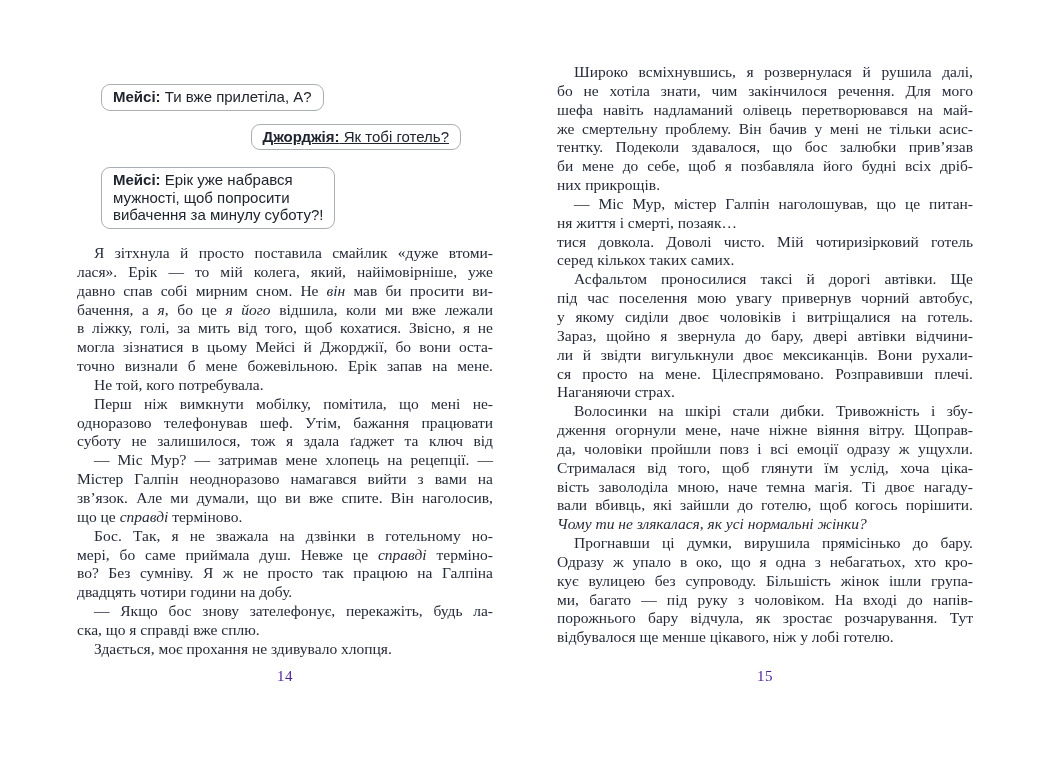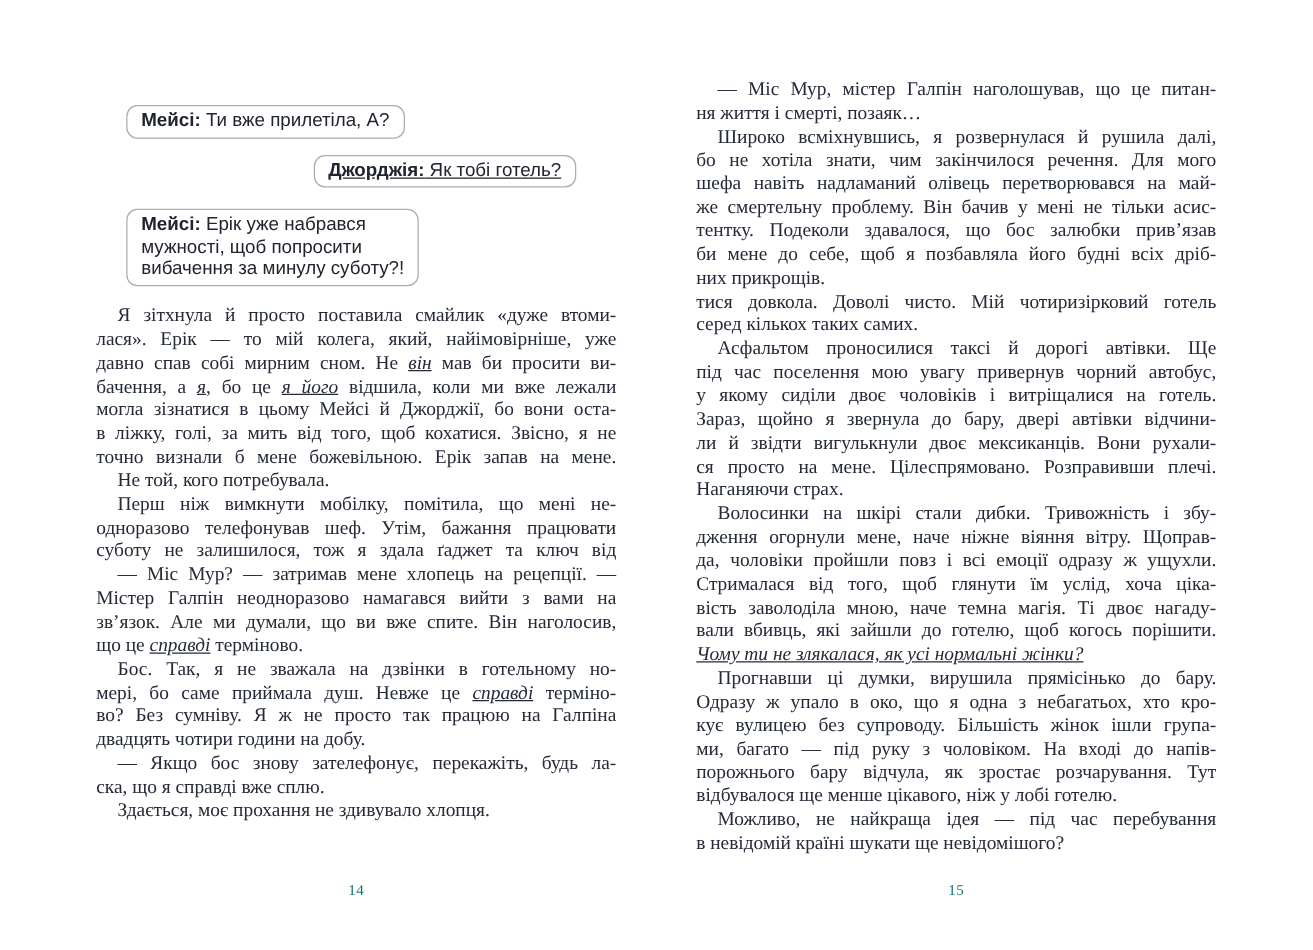--- a/index.html
+++ b/index.html
@@ -47,49 +47,49 @@
   .page-left  .page-body { top: 244px; }
   .page-right .page-body { top: 63px; }
   .para { margin: 0; }
   .line {
     display: block;
     text-align: justify;
     text-align-last: justify;
   }
   .line.last   { text-align-last: left; }
   .line.indent { padding-left: 17px; }
-  em { font-style: italic; text-decoration: underline; }
+  em { font-style: italic; }
 
   .page-number {
-    position: absolute; top: 705px; left: 0; width: 100%;
+    position: absolute; top: 668px; left: 0; width: 100%;
     text-align: center;
-    font-size: 12px;
+    font-size: 15px;
     letter-spacing: 0.5px;
-    color: #0f766e;
+    color: #4c1d95;
   }
 </style>
 </head>
 <body>
 
 <div class="spread">
 
   <div class="page page-left">
     <div class="chat-thread" id="chat-thread">
         <div class="bubble left"><span class="chat-name">Мейсі:</span> Ти вже прилетіла, А?</div>
         <div class="bubble right"><span class="chat-name">Джорджія:</span> Як тобі готель?</div>
         <div class="bubble left"><span class="chat-name">Мейсі:</span> Ерік уже набрався<br>мужності, щоб попросити<br>вибачення за минулу суботу?!</div>
       </div>
     <div class="page-body" id="left-body">
         <p class="para">
           <span class="line indent">Я зітхнула й просто поставила смайлик «дуже втоми-</span>
           <span class="line">лася». Ерік — то мій колега, який, найімовірніше, уже</span>
           <span class="line">давно спав собі мирним сном. Не <em>він</em> мав би просити ви-</span>
           <span class="line">бачення, а <em>я</em>, бо це <em>я його</em> відшила, коли ми вже лежали</span>
+          <span class="line">в ліжку, голі, за мить від того, щоб кохатися. Звісно, я не</span>
           <span class="line">могла зізнатися в цьому Мейсі й Джорджії, бо вони оста-</span>
-          <span class="line">в ліжку, голі, за мить від того, щоб кохатися. Звісно, я не</span>
           <span class="line">точно визнали б мене божевільною. Ерік запав на мене.</span>
         </p>
         <p class="para">
           <span class="line indent last">Не той, кого потребувала.</span>
         </p>
         <p class="para">
           <span class="line indent">Перш ніж вимкнути мобілку, помітила, що мені не-</span>
           <span class="line">одноразово телефонував шеф. Утім, бажання працювати</span>
           <span class="line">суботу не залишилося, тож я здала ґаджет та ключ від</span>
         </p>
@@ -112,31 +112,31 @@
         <p class="para">
           <span class="line indent last">Здається, моє прохання не здивувало хлопця.</span>
         </p>
       </div>
     <div class="page-number">14</div>
   </div>
 
   <div class="page page-right">
     <div class="page-body" id="right-body">
         <p class="para">
-          <span class="line indent">— Міс Мур, містер Галпін наголошував, що це питан-</span>
-          <span class="line last">ня життя і смерті, позаяк…</span>
-        </p>
-        <p class="para">
           <span class="line indent">Широко всміхнувшись, я розвернулася й рушила далі,</span>
           <span class="line">бо не хотіла знати, чим закінчилося речення. Для мого</span>
           <span class="line">шефа навіть надламаний олівець перетворювався на май-</span>
           <span class="line">же смертельну проблему. Він бачив у мені не тільки асис-</span>
           <span class="line">тентку. Подеколи здавалося, що бос залюбки прив’язав</span>
           <span class="line">би мене до себе, щоб я позбавляла його будні всіх дріб-</span>
           <span class="line last">них прикрощів.</span>
+        </p>
+        <p class="para">
+          <span class="line indent">— Міс Мур, містер Галпін наголошував, що це питан-</span>
+          <span class="line last">ня життя і смерті, позаяк…</span>
         </p>
         <p class="para">
           <span class="line">тися довкола. Доволі чисто. Мій чотиризірковий готель</span>
           <span class="line last">серед кількох таких самих.</span>
         </p>
         <p class="para">
           <span class="line indent">Асфальтом проносилися таксі й дорогі автівки. Ще</span>
           <span class="line">під час поселення мою увагу привернув чорний автобус,</span>
           <span class="line">у якому сиділи двоє чоловіків і витріщалися на готель.</span>
           <span class="line">Зараз, щойно я звернула до бару, двері автівки відчини-</span>
@@ -154,21 +154,17 @@
           <span class="line last"><em>Чому ти не злякалася, як усі нормальні жінки?</em></span>
         </p>
         <p class="para">
           <span class="line indent">Прогнавши ці думки, вирушила прямісінько до бару.</span>
           <span class="line">Одразу ж упало в око, що я одна з небагатьох, хто кро-</span>
           <span class="line">кує вулицею без супроводу. Більшість жінок ішли група-</span>
           <span class="line">ми, багато — під руку з чоловіком. На вході до напів-</span>
           <span class="line">порожнього бару відчула, як зростає розчарування. Тут</span>
           <span class="line last">відбувалося ще менше цікавого, ніж у лобі готелю.</span>
         </p>
-        <p class="para">
-          <span class="line indent">Можливо, не найкраща ідея — під час перебування</span>
-          <span class="line last">в невідомій країні шукати ще невідомішого?</span>
-        </p>
       </div>
     <div class="page-number">15</div>
   </div>
 
 </div>
 
 </body></html>

